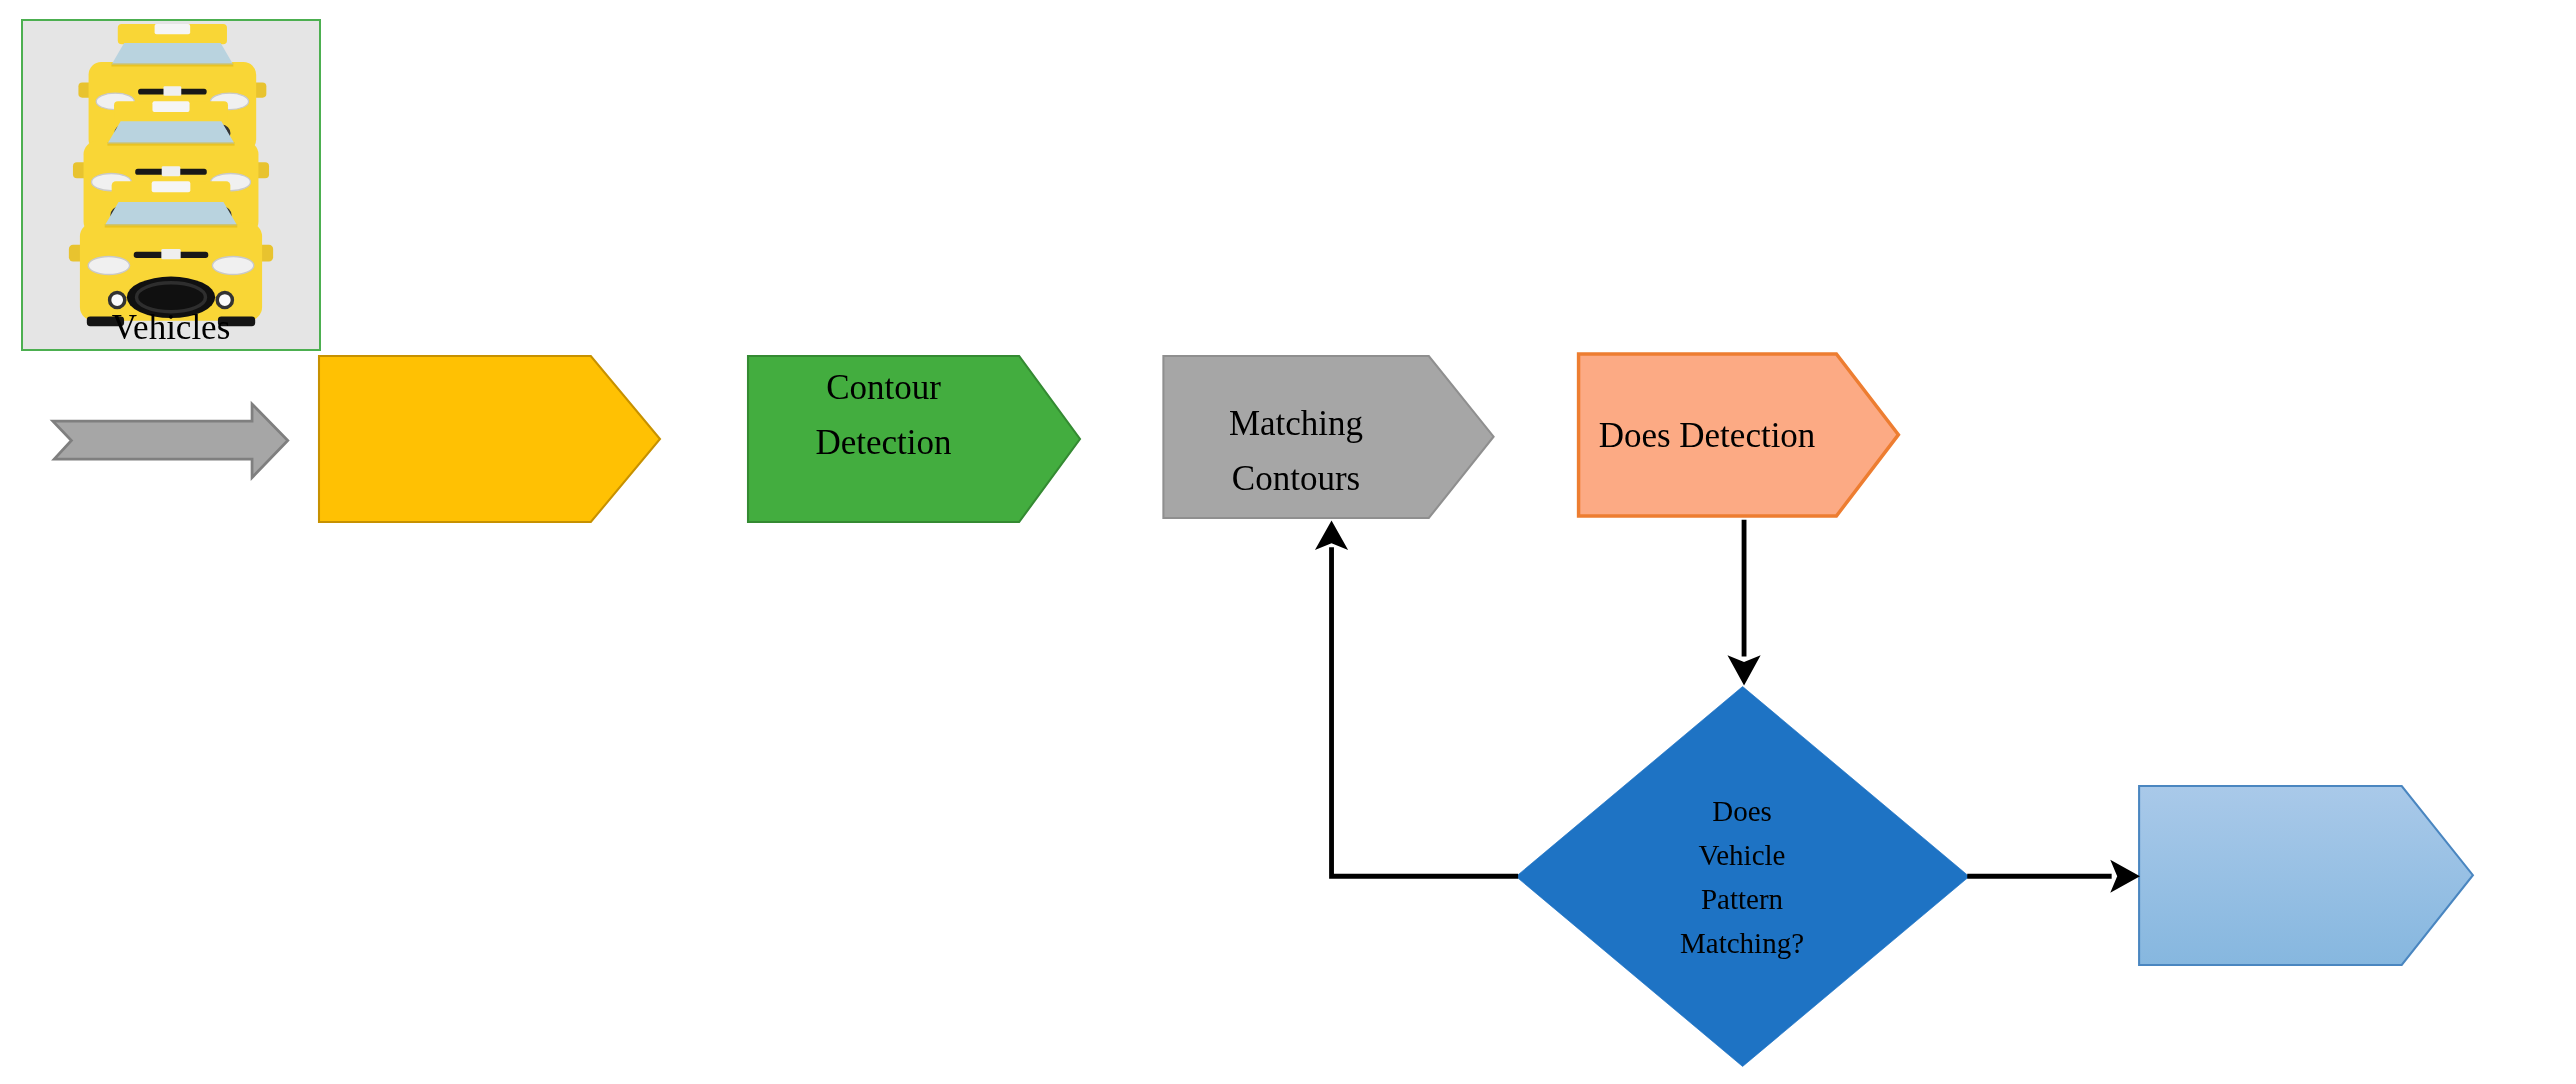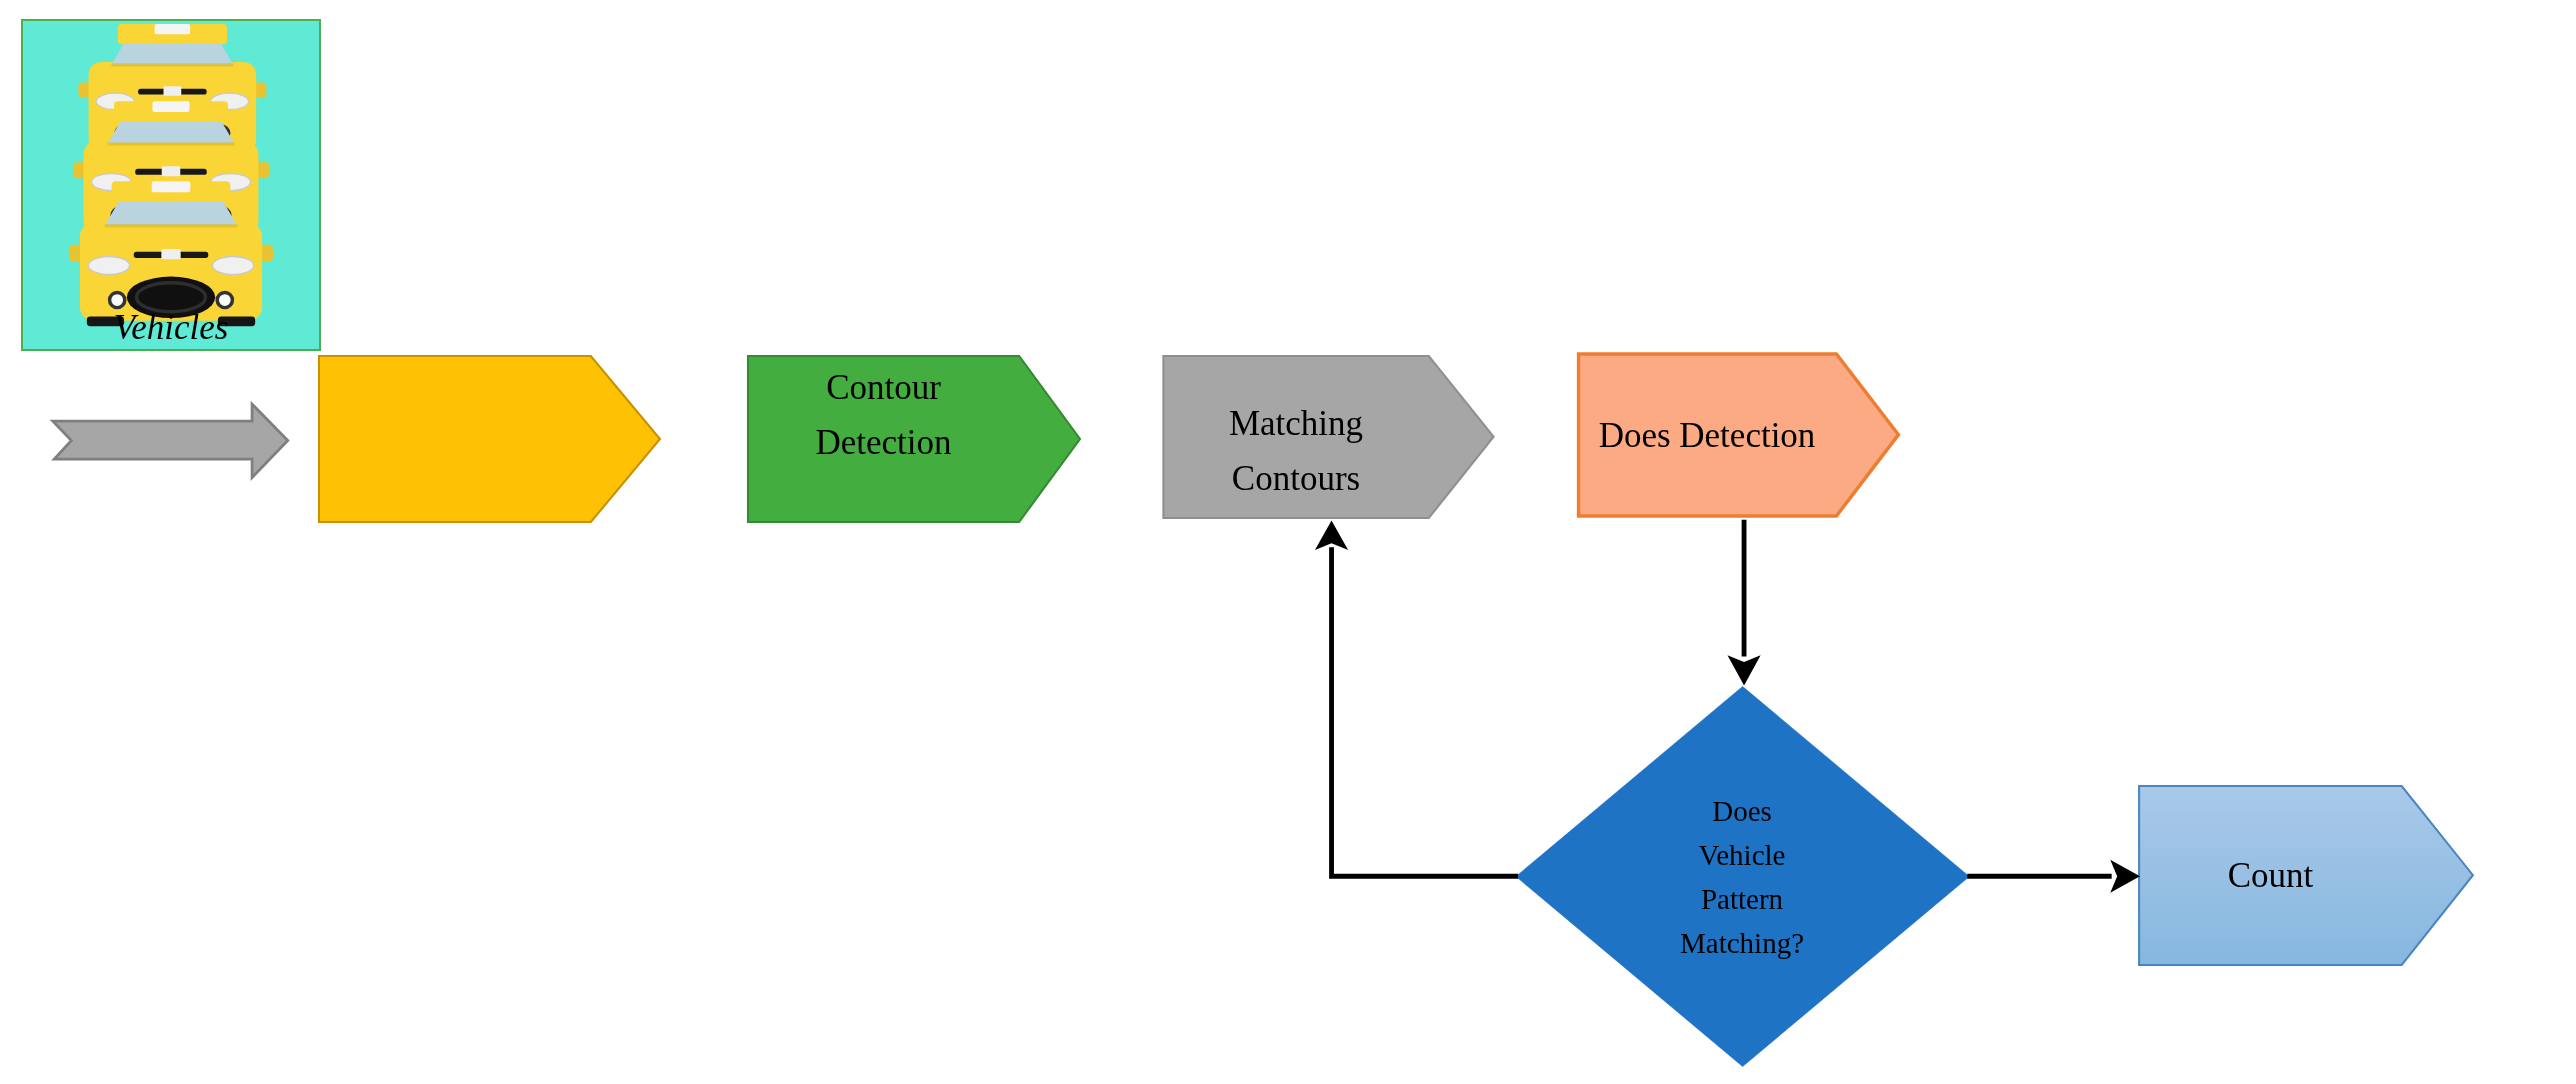--- a/index.html
+++ b/index.html
@@ -17,24 +17,23 @@
     display:flex;align-items:center;justify-content:center;
     text-align:center;color:#000;
     font-size:35px;line-height:55px;
     white-space:pre-line;
     z-index:3;
   }
   .diamond-label{font-size:29px;line-height:44px;}
   .vehicles-box{
     position:absolute;left:21px;top:19.3px;
     width:296px;height:328px;
-    background:#5eead4;
+    background:#e5e5e5;
     border:2.8px solid #4CAF50;
     z-index:1;
-    font-style:italic;
   }
   .taxi-stack{position:absolute;left:0;top:2.8px;display:block;}
   .vehicles-caption{
     position:absolute;left:0;right:0;bottom:1.4px;
     text-align:center;font-size:35px;color:#000;
     z-index:2;
   }
   .connector-layer{
     position:absolute;left:0;top:0;z-index:4;
     pointer-events:none;
@@ -111,21 +110,20 @@
 
   <svg class="shape-svg" style="left:2139px;top:786px" width="334" height="179" viewBox="0 0 483 259">
     <defs>
       <linearGradient id="countGrad" x1="0" y1="0" x2="0" y2="1">
         <stop offset="0" stop-color="#A9C9E9"></stop>
         <stop offset="1" stop-color="#86B7DF"></stop>
       </linearGradient>
     </defs>
     <polygon points="0,0 380,0 483,129 380,259 0,259" fill="url(#countGrad)" stroke-width="3" stroke="#4A86C0"></polygon>
   </svg>
-  <div class="node-label" style="left:2139px;top:786px;width:263px;height:179px">Count</div>
 
   <svg class="connector-layer" width="2576" height="1085" viewBox="0 0 3728 1570">
 
     <line x1="2524" y1="752" x2="2524" y2="950" stroke-width="7" stroke="#000000"></line>
     <polygon points="2524,992 2500,948 2524,958 2548,948" fill="#000000"></polygon>
 
     <polyline points="2197,1268 1927,1268 1927,792" fill="none" stroke-width="7" stroke-linejoin="miter" stroke="#000000"></polyline>
     <polygon points="1927,753 1903,796 1927,786 1951,796" fill="#000000"></polygon>
 
     <line x1="2847" y1="1268" x2="3056" y2="1268" stroke-width="7" stroke="#000000"></line>

